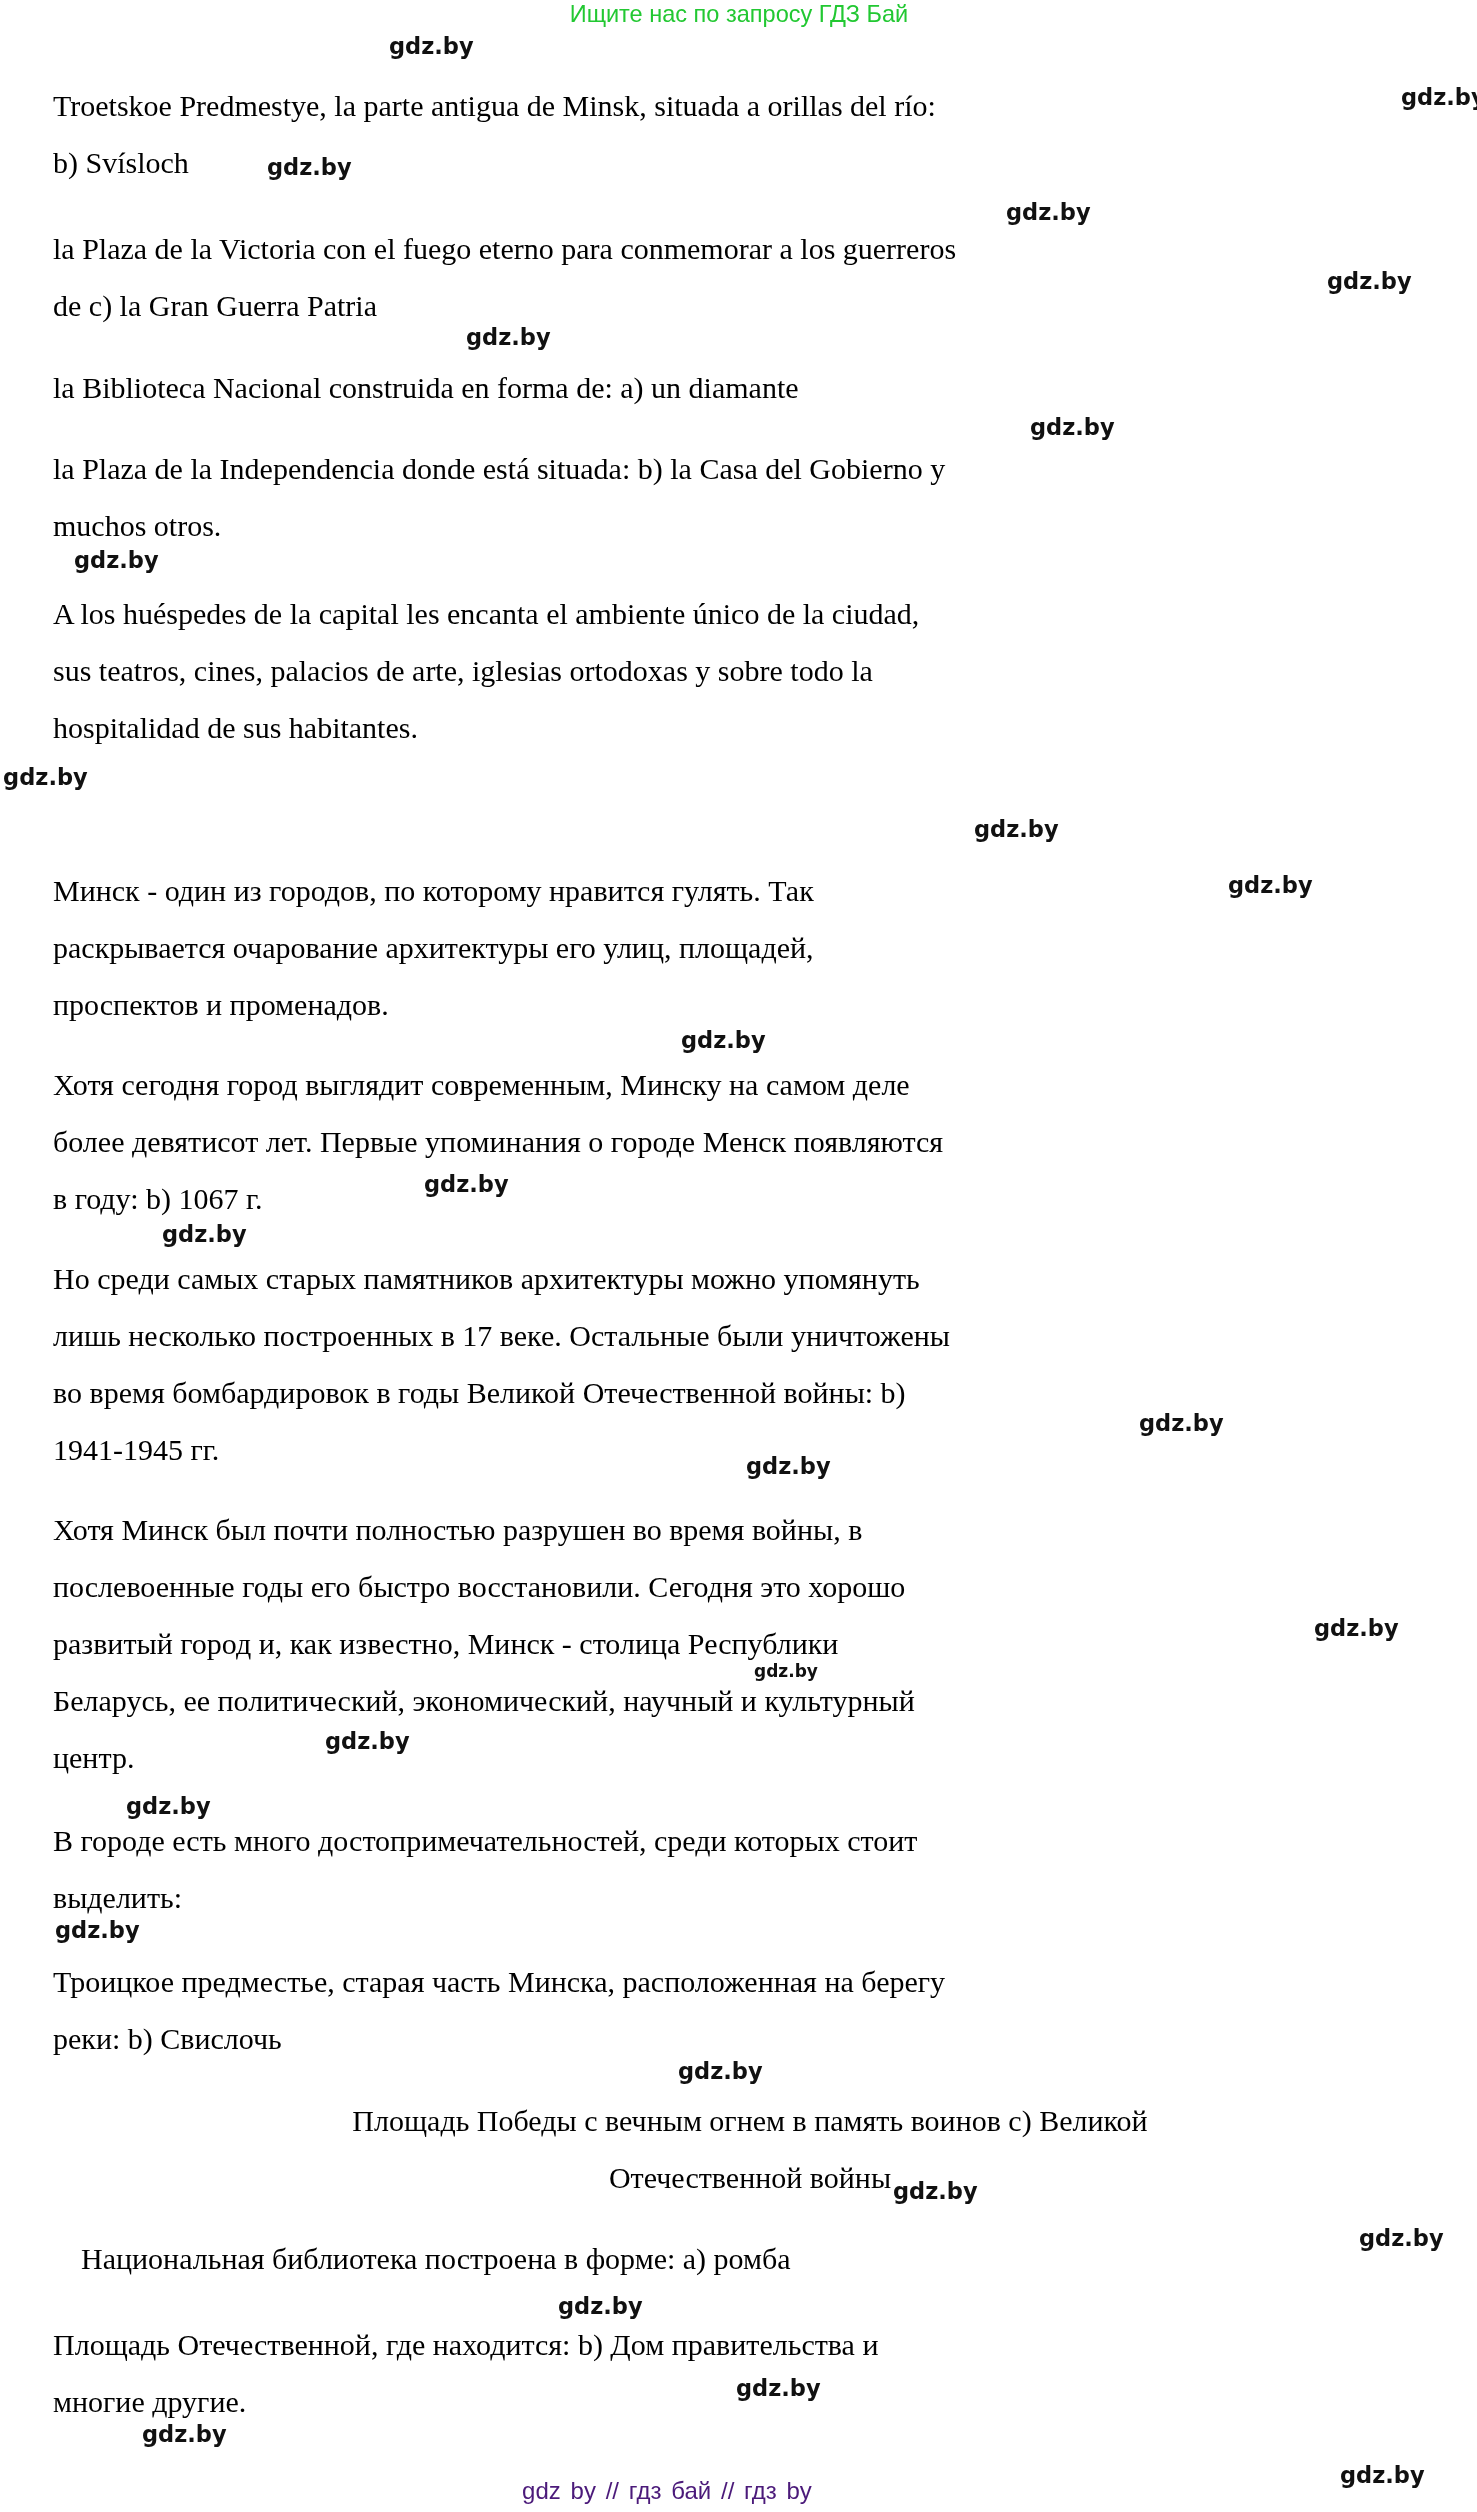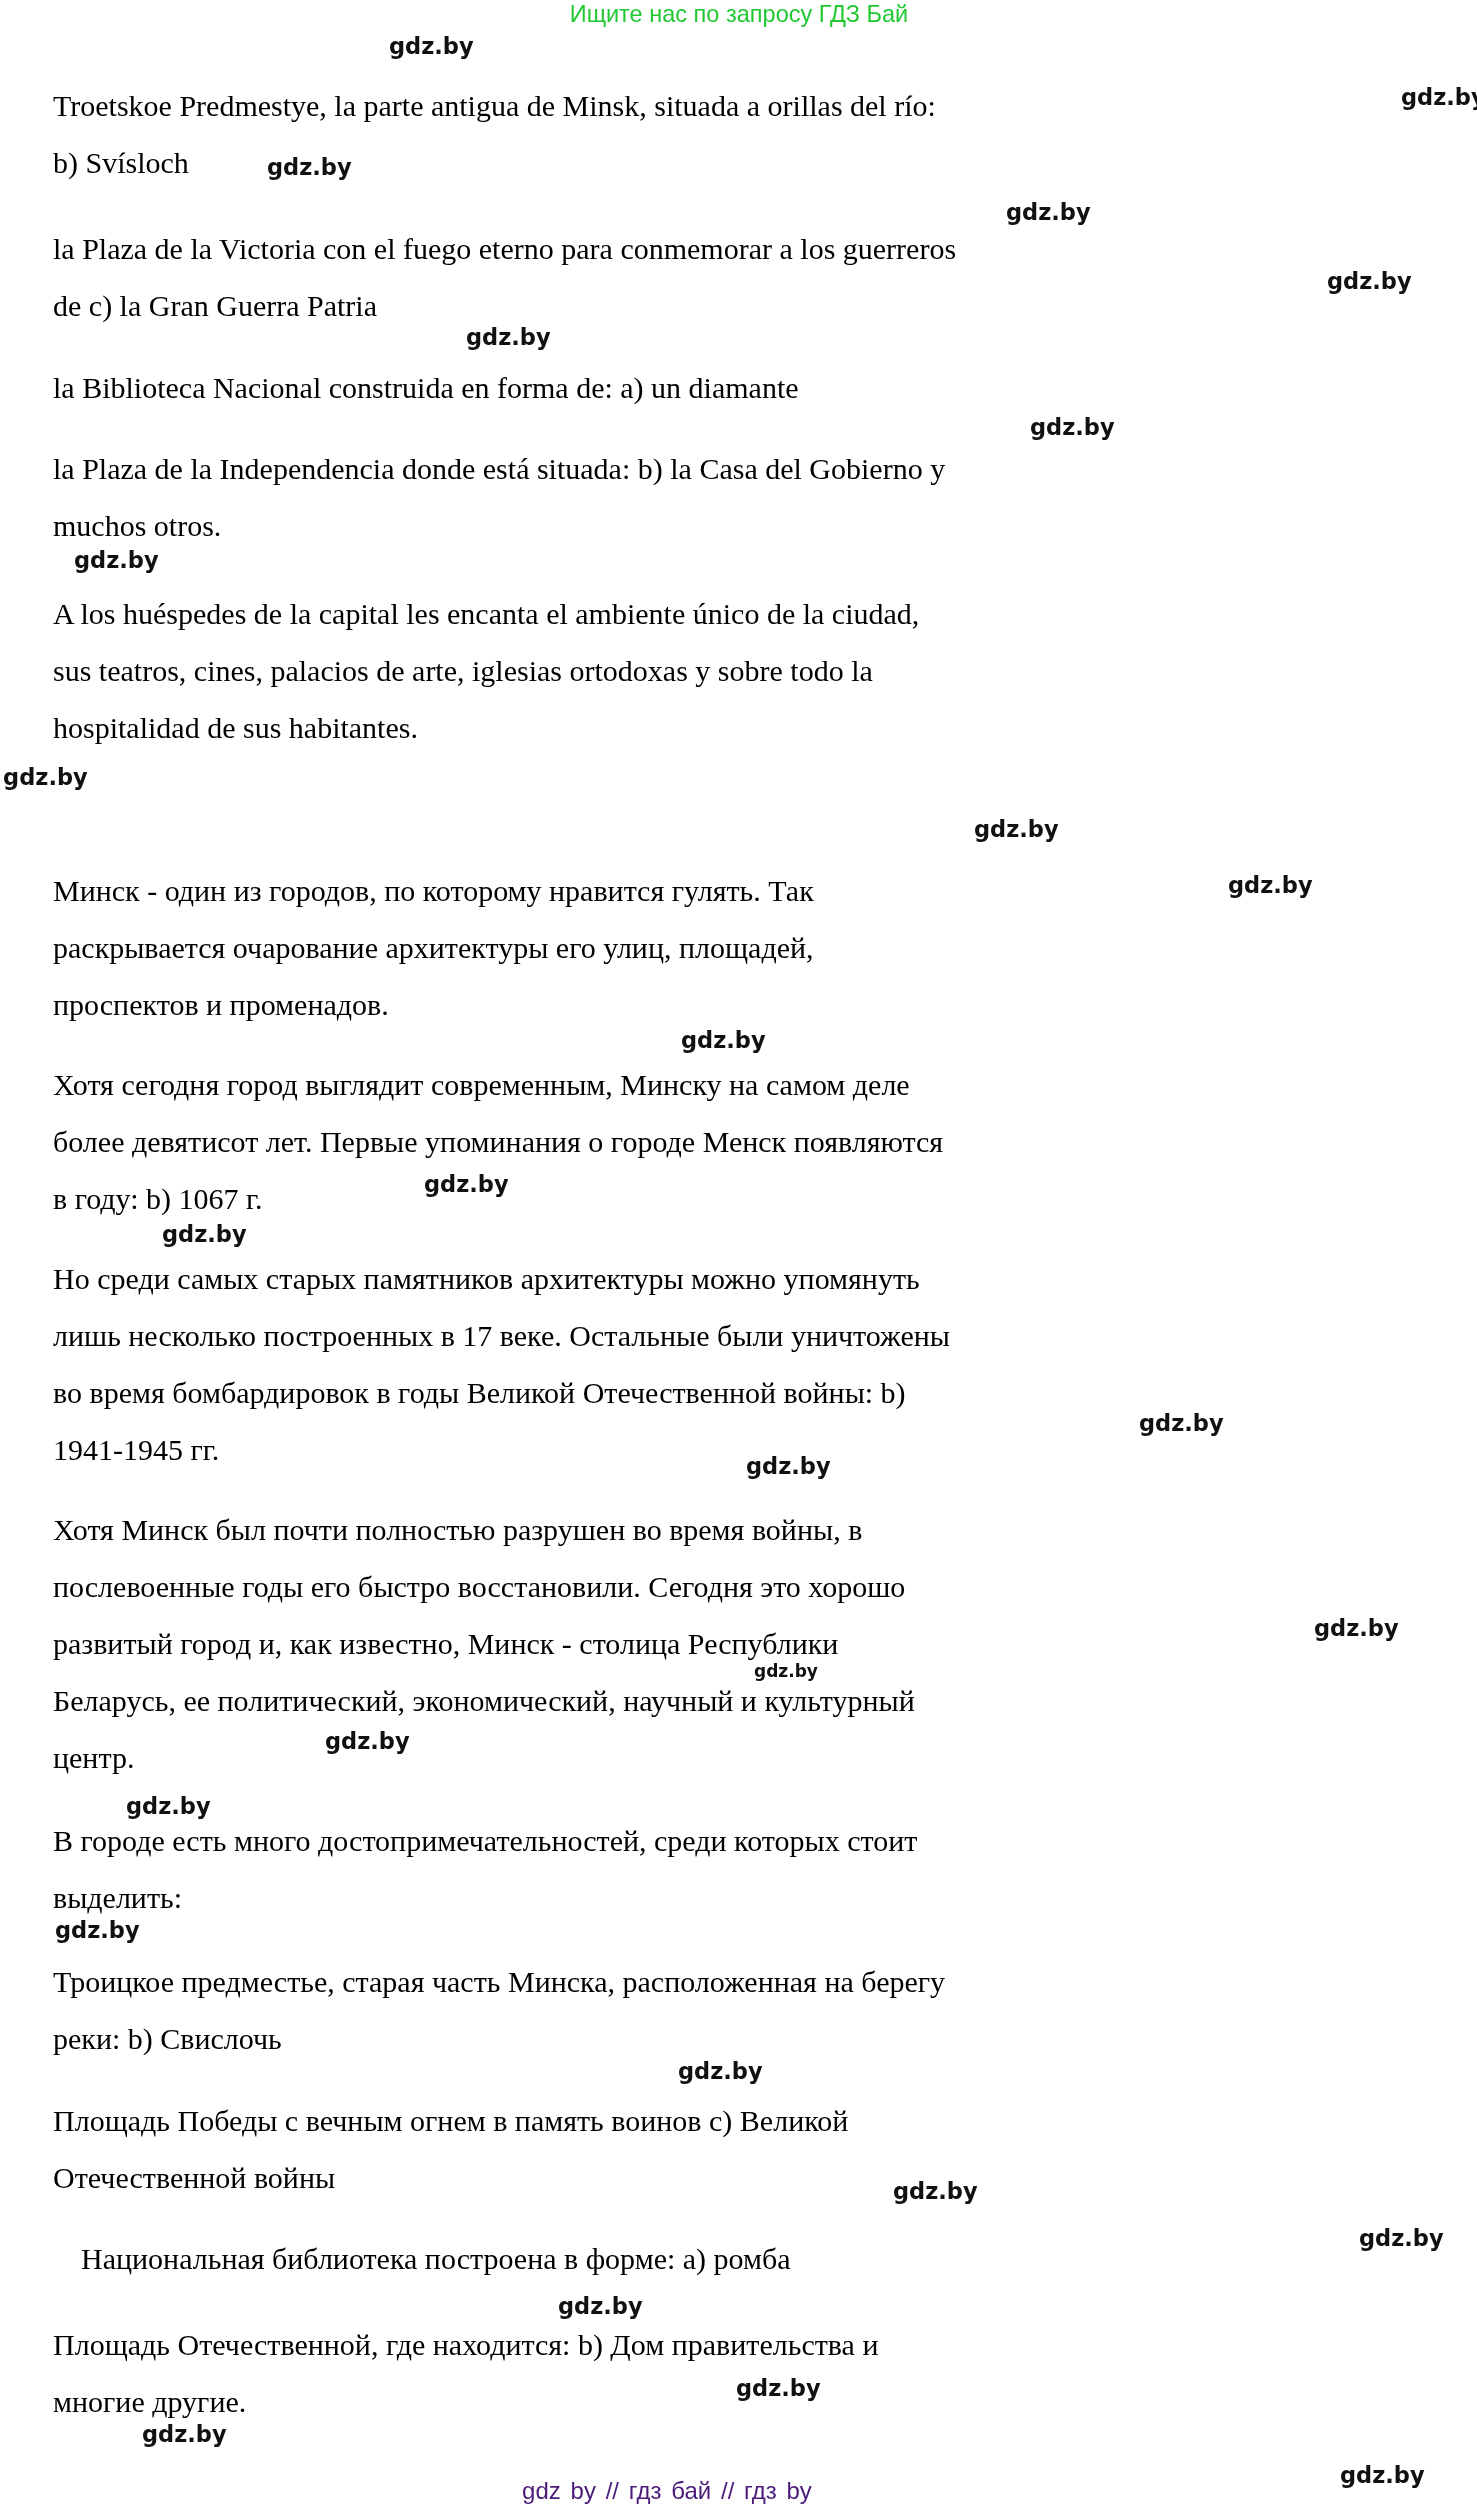--- a/index.html
+++ b/index.html
@@ -54,21 +54,21 @@
 1941-1945 гг.</p>
     <p class="para" style="top: 1501px;">Хотя Минск был почти полностью разрушен во время войны, в
 послевоенные годы его быстро восстановили. Сегодня это хорошо
 развитый город и, как известно, Минск - столица Республики
 Беларусь, ее политический, экономический, научный и культурный
 центр.</p>
     <p class="para" style="top: 1812px;">В городе есть много достопримечательностей, среди которых стоит
 выделить:</p>
     <p class="para" style="top: 1953px;">Троицкое предместье, старая часть Минска, расположенная на берегу
 реки: b) Свислочь</p>
-    <p class="para" style="top: 2092px;">Площадь Победы с вечным огнем в память воинов c) Великой
+    <p class="para" style="top: 2092px; text-align: center;">Площадь Победы с вечным огнем в память воинов c) Великой
 Отечественной войны</p>
     <p class="para" style="top: 2230px; margin-left: 28px;">Национальная библиотека построена в форме: a) ромба</p>
     <p class="para" style="top: 2316px;">Площадь Отечественной, где находится: b) Дом правительства и
 многие другие.</p>
   </div>
 <div id="wms">
     <span class="wm" style="left: 389px; top: 34px;">gdz.by</span>
     <span class="wm" style="left: 1401px; top: 85px;">gdz.by</span>
     <span class="wm" style="left: 267px; top: 155px;">gdz.by</span>
     <span class="wm" style="left: 1006px; top: 200px;">gdz.by</span>

